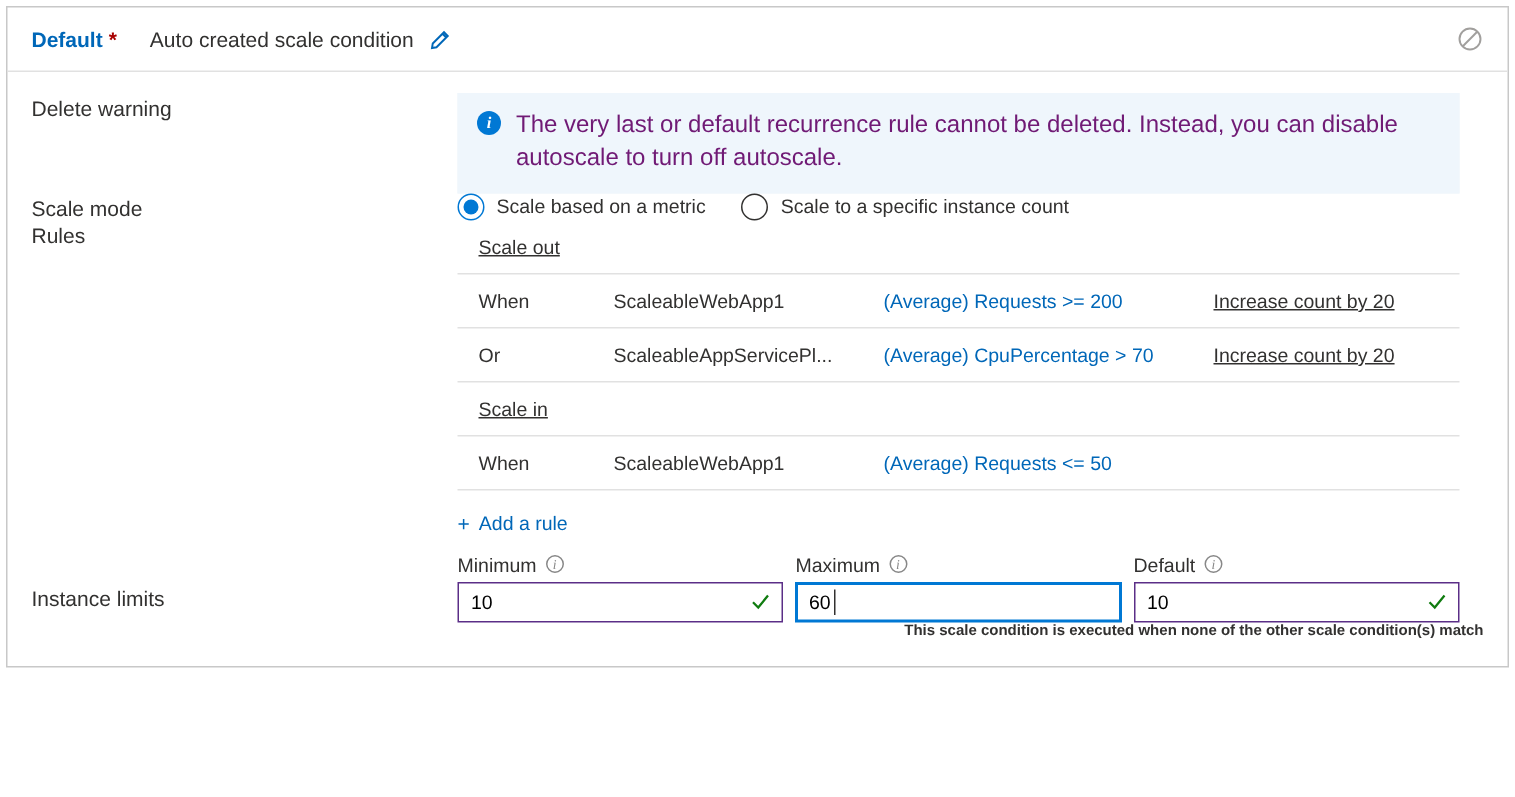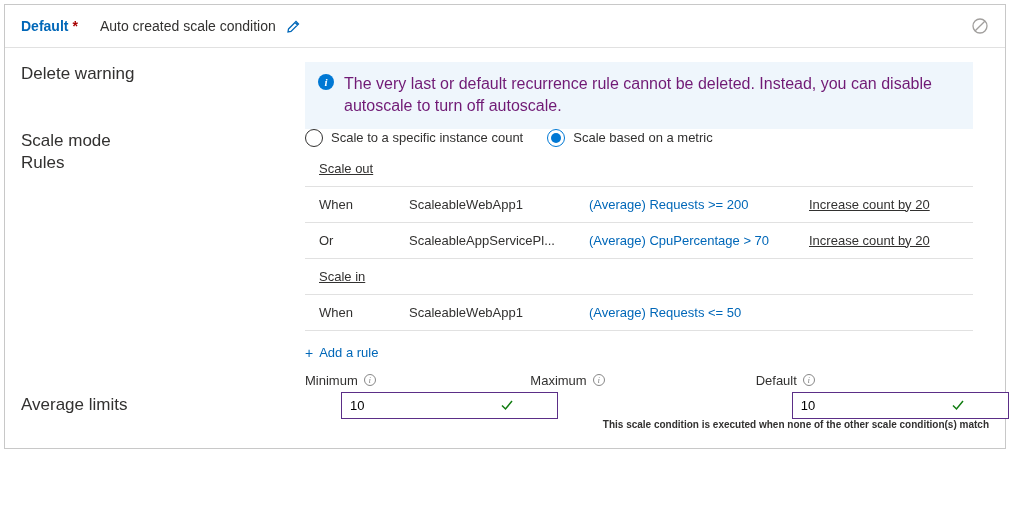--- a/index.html
+++ b/index.html
@@ -42,21 +42,21 @@
   .row {
     display: flex;
     align-items: flex-start;
     padding: 0 16px;
   }
   .row + .row { }
   .label-col {
     width: 284px;
     flex-shrink: 0;
     padding-top: 2px;
-    font-size: 17px;
+    font-size: 14px;
     color: #323130;
   }
   .content-col { flex: 1; }
 
   .info-box {
     background: #eff6fc;
     border: 1px solid #eff6fc;
     padding: 10px 12px;
     display: flex;
     align-items: flex-start;
@@ -121,21 +121,21 @@
     font-size: 9px; color: #888; font-style: italic; font-family: Georgia, serif;
   }
   .limit-input {
     width: 100%;
     border: 1px solid #605e5c;
     padding: 5px 28px 5px 8px;
     font-size: 13px;
     position: relative;
   }
   .input-wrap { position: relative; }
-  .input-wrap.valid .limit-input { border-color: #5b2e87; margin-left: 36px; }
+  .input-wrap.valid .limit-input { border-color: #5b2e87; }
   .input-wrap.focused .limit-input { border: 2px solid #0078d4; padding: 4px 27px 4px 7px; }
   .check {
     position: absolute; right: 8px; top: 50%; transform: translateY(-50%);
     color: #107c10;
   }
   .cursor-bar {
     position:absolute; left: 26px; top: 5px; bottom:5px; width:1px; background:#323130;
   }
 
   .schedule-text { font-weight: 700; font-size: 10px; text-align: right; }
@@ -175,29 +175,29 @@
           <span class="info-text">The very last or default recurrence rule cannot be deleted. Instead, you can disable autoscale to turn off autoscale.</span>
         </div>
       </div>
     </div>
 
     <div class="row">
       <div class="label-col">Scale mode</div>
       <div class="content-col">
         <div class="radio-row">
           <label class="radio-item">
-            <span class="radio-outer"></span>
-            <span>Scale to a specific instance count</span>
-          </label>
-          <label class="radio-item">
             <span class="radio-outer selected">
                 <span class="radio-inner"></span>
               </span>
             <span>Scale based on a metric</span>
           </label>
+          <label class="radio-item">
+            <span class="radio-outer"></span>
+            <span>Scale to a specific instance count</span>
+          </label>
         </div>
       </div>
     </div>
 
     <div class="row">
       <div class="label-col">Rules</div>
       <div class="content-col">
         <div class="rules-table">
           <div class="section-head">Scale out</div>
 
@@ -224,21 +224,21 @@
         </div>
 
         <div class="add-rule">
           <span class="plus">+</span>
           <span>Add a rule</span>
         </div>
       </div>
     </div>
 
     <div class="row" style="margin-top:6px;">
-      <div class="label-col" style="padding-top:22px;">Average limits</div>
+      <div class="label-col" style="padding-top:22px;">Instance limits</div>
       <div class="content-col">
         <div class="limits">
           <div class="limit-col">
             <div class="limit-label">
               <span>Minimum</span>
               <span class="qicon">i</span>
             </div>
             <div class="input-wrap valid">
               <input class="limit-input" value="10" style="">
               <span class="check">
@@ -246,20 +246,24 @@
                     <path fill="none" stroke="#107c10" stroke-width="1.5" d="M2 7.5 5.5 11 12 3"></path>
                   </svg>
               </span>
             </div>
           </div>
           <div class="limit-col">
             <div class="limit-label">
               <span>Maximum</span>
               <span class="qicon">i</span>
             </div>
+            <div class="input-wrap focused">
+              <input class="limit-input" value="60" style="">
+              <span class="cursor-bar"></span>
+            </div>
           </div>
           <div class="limit-col">
             <div class="limit-label">
               <span>Default</span>
               <span class="qicon">i</span>
             </div>
             <div class="input-wrap valid">
               <input class="limit-input" value="10" style="">
               <span class="check">
                 <svg width="14" height="14" viewBox="0 0 14 14">

